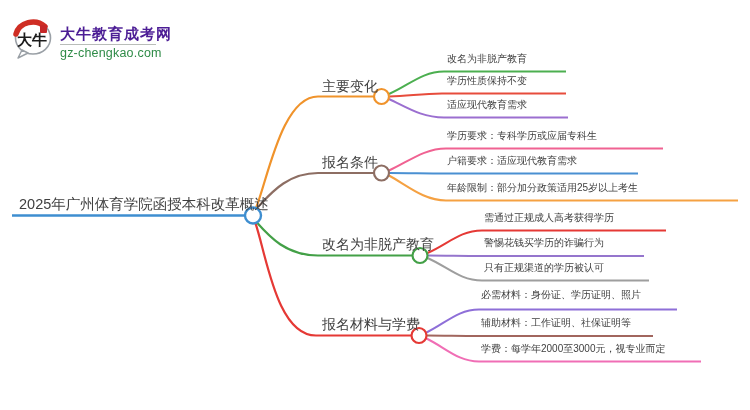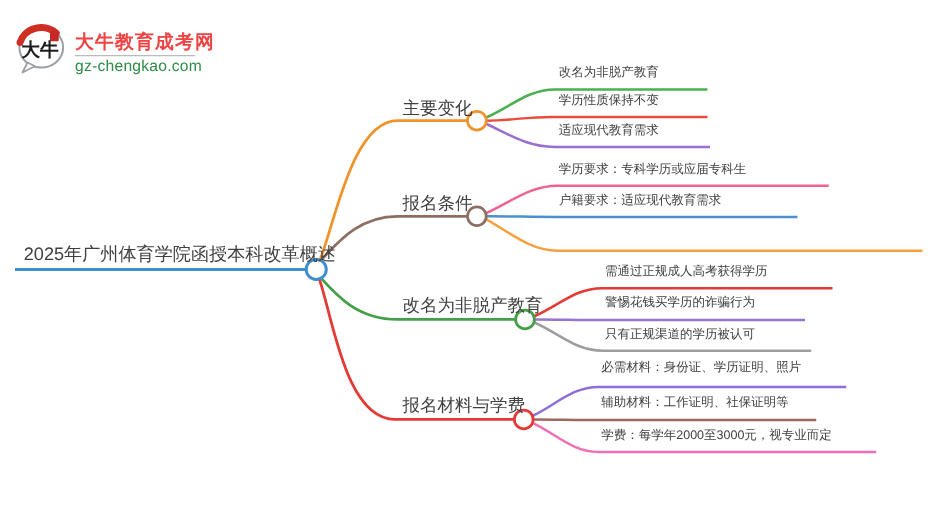--- a/index.html
+++ b/index.html
@@ -35,21 +35,21 @@
       <ellipse cx="21" cy="26" rx="17.5" ry="16" fill="#ffffff" stroke="#9aa0a6" stroke-width="1.6"></ellipse>
       <path d="M 10 38 L 6 46 L 16 41 Z" fill="#ffffff" stroke="#9aa0a6" stroke-width="1.4" stroke-linejoin="round"></path>
 
       <path d="M 4 22 A 17.5 16 0 0 1 33 14.5" fill="none" stroke="#cf2e24" stroke-width="5.5" stroke-linecap="round"></path>
 
       <rect x="28" y="13" width="7" height="8" rx="1" fill="#c62828"></rect>
 
       <text x="20" y="33" text-anchor="middle" font-size="15" font-weight="bold" fill="#1c1c1c">大牛</text>
     </svg>
     <div id="logo-text">
-      <span class="logo-title" style="color:#ef4444">大牛教育成考网</span>
+      <span class="logo-title" style="color:#4c1d95">大牛教育成考网</span>
       <span class="logo-sep"></span>
       <span class="logo-sub" style="color:#2e8b47">gz-chengkao.com</span>
     </div>
   </div>
 
   <svg id="map-svg" width="750" height="410" viewBox="0 0 750 410">
 
     <path d="M 12 215.5 L 244.5 215.5" fill="none" stroke-width="2.4" stroke="#3e8ed0"></path>
 
     <path d="M 256 208 C 268 178 282 96.5 318 96.5 L 373.5 96.5" fill="none" stroke-width="2.2" stroke="#f0932b"></path>
@@ -82,20 +82,21 @@
   <div class="map-label root-label" style="left:19px;top:196px">2025年广州体育学院函授本科改革概述</div>
 
   <div class="map-label branch-label" style="left:322px;top:78px">主要变化</div>
   <div class="map-label child-label" style="left:447px;top:53px">改名为非脱产教育</div>
   <div class="map-label child-label" style="left:447px;top:75px">学历性质保持不变</div>
   <div class="map-label child-label" style="left:447px;top:99px">适应现代教育需求</div>
 
   <div class="map-label branch-label" style="left:322px;top:154px">报名条件</div>
   <div class="map-label child-label" style="left:447px;top:130px">学历要求：专科学历或应届专科生</div>
   <div class="map-label child-label" style="left:447px;top:155px">户籍要求：适应现代教育需求</div>
+  <div class="map-label child-label" style="left:447px;top:182px">年龄限制：部分加分政策适用25岁以上考生</div>
 
   <div class="map-label branch-label" style="left:322px;top:236px">改名为非脱产教育</div>
   <div class="map-label child-label" style="left:484px;top:212px">需通过正规成人高考获得学历</div>
   <div class="map-label child-label" style="left:484px;top:237px">警惕花钱买学历的诈骗行为</div>
   <div class="map-label child-label" style="left:484px;top:262px">只有正规渠道的学历被认可</div>
 
   <div class="map-label branch-label" style="left:322px;top:316px">报名材料与学费</div>
   <div class="map-label child-label" style="left:481px;top:289px">必需材料：身份证、学历证明、照片</div>
   <div class="map-label child-label" style="left:481px;top:317px">辅助材料：工作证明、社保证明等</div>
   <div class="map-label child-label" style="left:481px;top:343px">学费：每学年2000至3000元，视专业而定</div>

